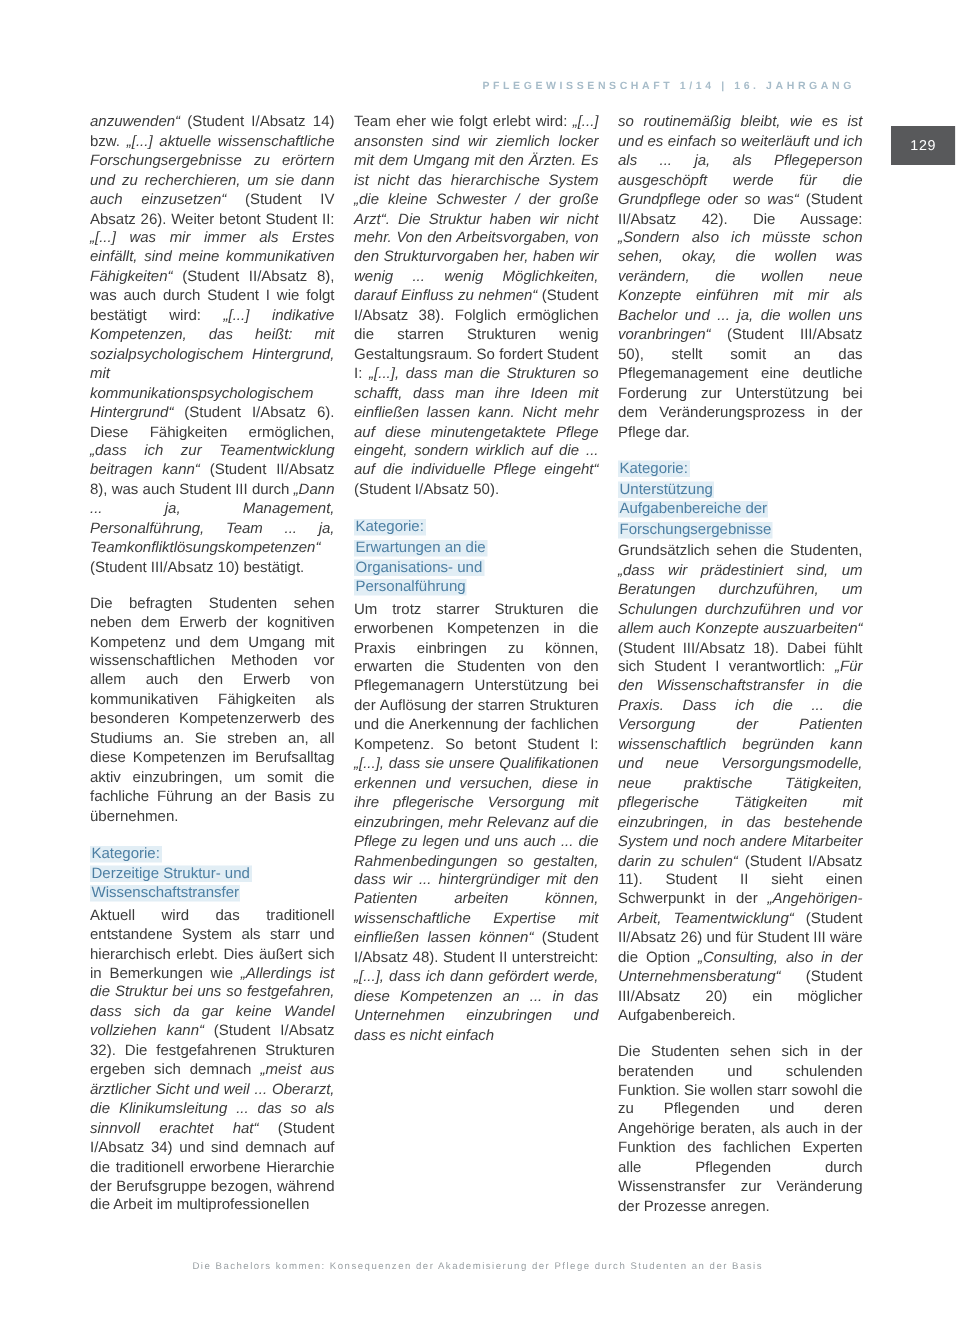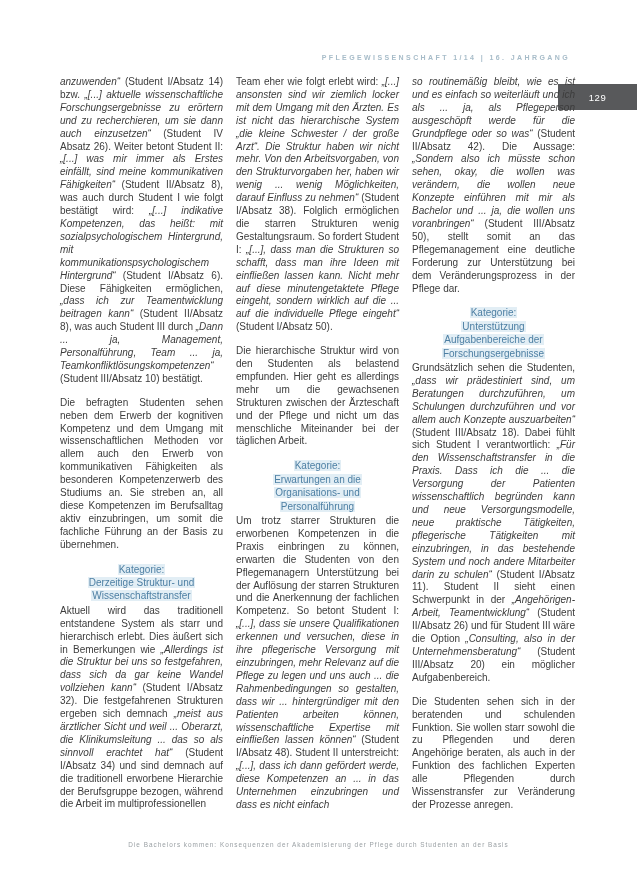--- a/index.html
+++ b/index.html
@@ -6,38 +6,38 @@
   .page {
     position:relative; width:637px; height:884px; background:#ffffff;
     font-family:"Liberation Sans", sans-serif; overflow:hidden;
   }
   .journal-header {
     position:absolute; top:54px; right:67px;
     font-size:7px; font-weight:bold; letter-spacing:2.4px;
     text-transform:uppercase; color:#a7bcc9; white-space:nowrap;
   }
   .page-badge {
-    position:absolute; top:84px; right:0; width:79px; height:26px;
+    position:absolute; top:84px; right:0; width:43px; height:26px;
     background:#58595b; color:#ffffff;
     display:flex; align-items:center; justify-content:center;
     font-size:9.5px; letter-spacing:0.5px;
   }
   .columns {
     position:absolute; left:60px; top:76px; width:517px;
     display:flex; gap:13px;
   }
   .col { width:163px; }
   .col p {
     margin:0 0 11px 0;
     font-size:10px; line-height:12.9px;
     text-align:justify; color:#3c3c3c;
   }
   .col p em { font-style:italic; }
   .cat-heading {
-    text-align:center; color:#4d7fa3;
+    text-align:left; color:#4d7fa3;
     font-size:10px; line-height:13.4px;
     margin:1px 0 2px 0; font-weight:normal;
   }
   .cat-heading .hl { background:#e2eef5; padding:0 1px; }
   .journal-footer {
     position:absolute; bottom:36px; left:60px; right:60px;
     text-align:center; font-size:6.4px; letter-spacing:1px;
     color:#9aa0a4; white-space:nowrap;
   }
 </style>
@@ -58,21 +58,20 @@
         <p><span>Die befragten Studenten sehen neben dem Erwerb der kognitiven Kompetenz und dem Umgang mit wissenschaftlichen Methoden vor allem auch den Erwerb von kommunikativen Fähigkeiten als besonderen Kompetenzerwerb des Studiums an. Sie streben an, all diese Kompetenzen im Berufsalltag aktiv einzubringen, um somit die fachliche Führung an der Basis zu übernehmen.</span></p>
         <div class="cat-heading">
           <div><span class="hl">Kategorie:</span></div>
           <div><span class="hl">Derzeitige Struktur- und</span></div>
           <div><span class="hl">Wissenschaftstransfer</span></div>
         </div>
         <p><span>Aktuell wird das traditionell entstandene System als starr und hierarchisch erlebt. Dies äußert sich in Bemerkungen wie </span><em>„Allerdings ist die Struktur bei uns so festgefahren, dass sich da gar keine Wandel vollziehen kann“</em><span> (Student I/Absatz 32). Die festgefahrenen Strukturen ergeben sich demnach </span><em>„meist aus ärztlicher Sicht und weil ... Oberarzt, die Klinikumsleitung ... das so als sinnvoll erachtet hat“</em><span> (Student I/Absatz 34) und sind demnach auf die traditionell erworbene Hierarchie der Berufsgruppe bezogen, während die Arbeit im multiprofessionellen</span></p>
       </div>
     <div class="col">
         <p><span>Team eher wie folgt erlebt wird: </span><em>„[...] ansonsten sind wir ziemlich locker mit dem Umgang mit den Ärzten. Es ist nicht das hierarchische System „die kleine Schwester / der große Arzt“. Die Struktur haben wir nicht mehr. Von den Arbeitsvorgaben, von den Strukturvorgaben her, haben wir wenig ... wenig Möglichkeiten, darauf Einfluss zu nehmen“</em><span> (Student I/Absatz 38). Folglich ermöglichen die starren Strukturen wenig Gestaltungsraum. So fordert Student I: </span><em>„[...], dass man die Strukturen so schafft, dass man ihre Ideen mit einfließen lassen kann. Nicht mehr auf diese minutengetaktete Pflege eingeht, sondern wirklich auf die ... auf die individuelle Pflege eingeht“</em><span> (Student I/Absatz 50).</span></p>
-        <p><span>Die hierarchische Struktur wird von den Studenten als belastend empfunden. Hier geht es allerdings mehr um die gewachsenen Strukturen zwischen der Ärzteschaft und der Pflege und nicht um das menschliche Miteinander bei der täglichen Arbeit.</span></p>
         <div class="cat-heading">
           <div><span class="hl">Kategorie:</span></div>
           <div><span class="hl">Erwartungen an die</span></div>
           <div><span class="hl">Organisations- und</span></div>
           <div><span class="hl">Personalführung</span></div>
         </div>
         <p><span>Um trotz starrer Strukturen die erworbenen Kompetenzen in die Praxis einbringen zu können, erwarten die Studenten von den Pflegemanagern Unterstützung bei der Auflösung der starren Strukturen und die Anerkennung der fachlichen Kompetenz. So betont Student I: </span><em>„[...], dass sie unsere Qualifikationen erkennen und versuchen, diese in ihre pflegerische Versorgung mit einzubringen, mehr Relevanz auf die Pflege zu legen und uns auch ... die Rahmenbedingungen so gestalten, dass wir ... hintergründiger mit den Patienten arbeiten können, wissenschaftliche Expertise mit einfließen lassen können“</em><span> (Student I/Absatz 48). Student II unterstreicht: </span><em>„[...], dass ich dann gefördert werde, diese Kompetenzen an ... in das Unternehmen einzubringen und dass es nicht einfach</em></p>
       </div>
     <div class="col">
         <p><em>so routinemäßig bleibt, wie es ist und es einfach so weiterläuft und ich als ... ja, als Pflegeperson ausgeschöpft werde für die Grundpflege oder so was“</em><span> (Student II/Absatz 42). Die Aussage: </span><em>„Sondern also ich müsste schon sehen, okay, die wollen was verändern, die wollen neue Konzepte einführen mit mir als Bachelor und ... ja, die wollen uns voranbringen“</em><span> (Student III/Absatz 50), stellt somit an das Pflegemanagement eine deutliche Forderung zur Unterstützung bei dem Veränderungsprozess in der Pflege dar.</span></p>

